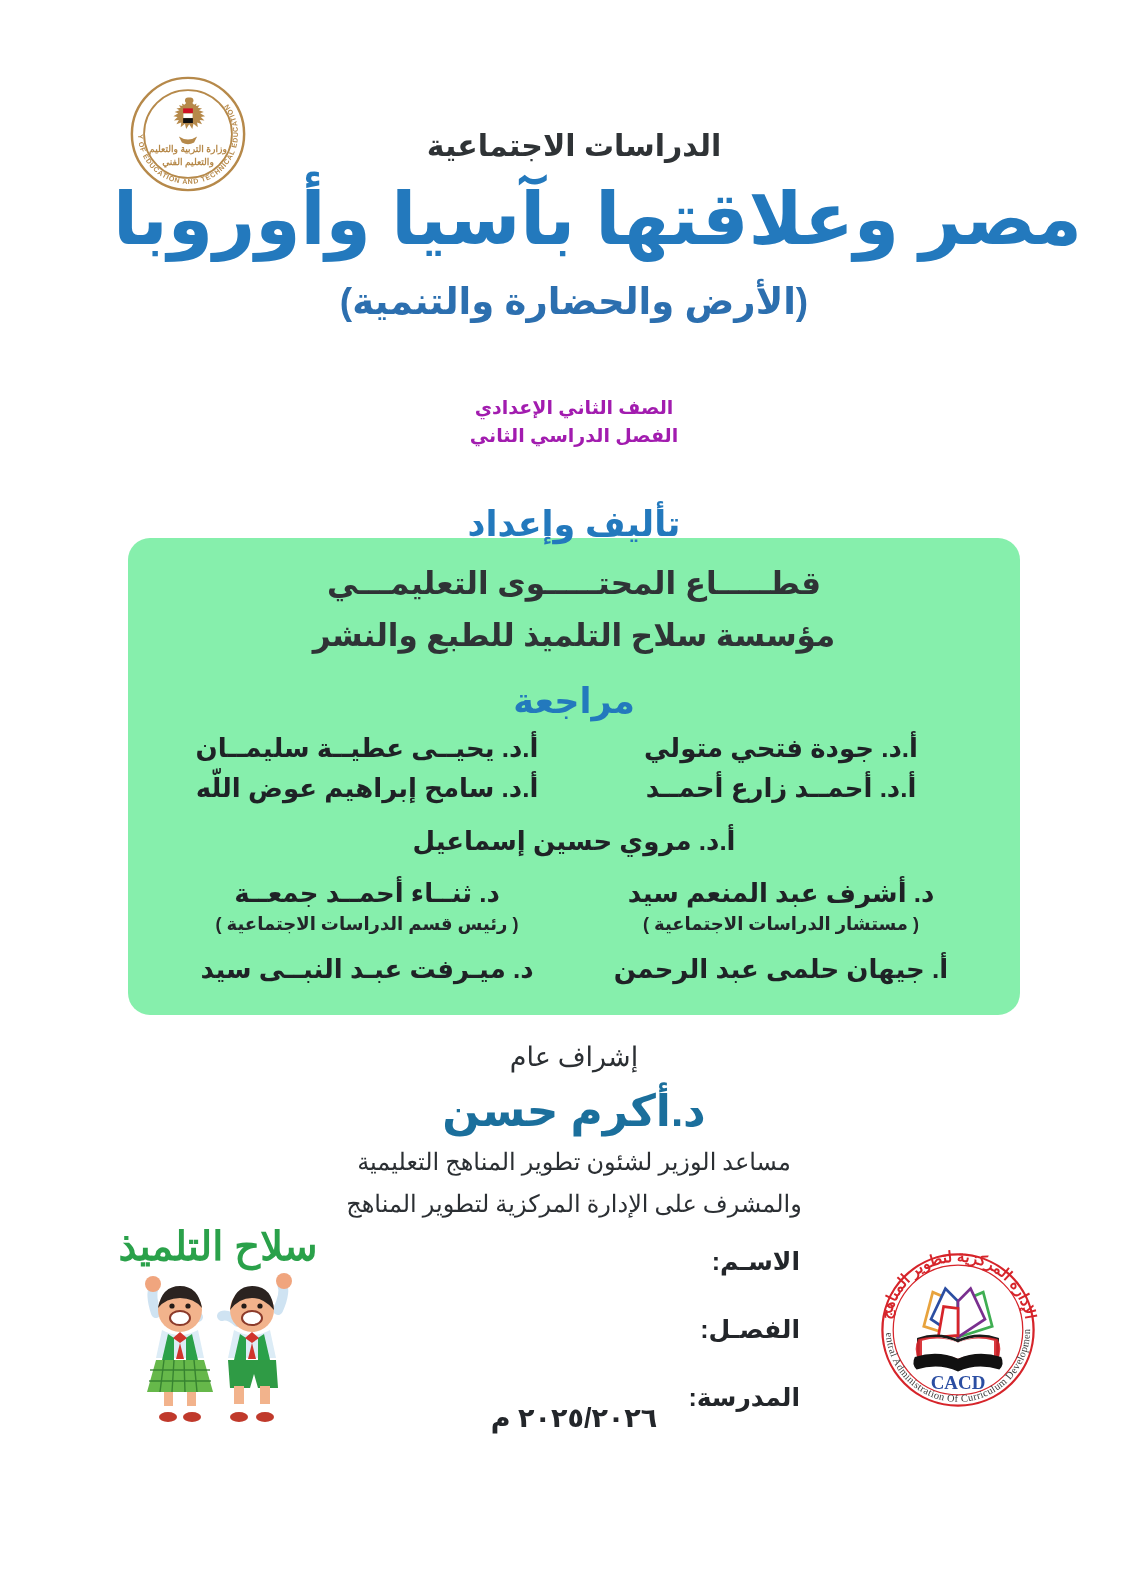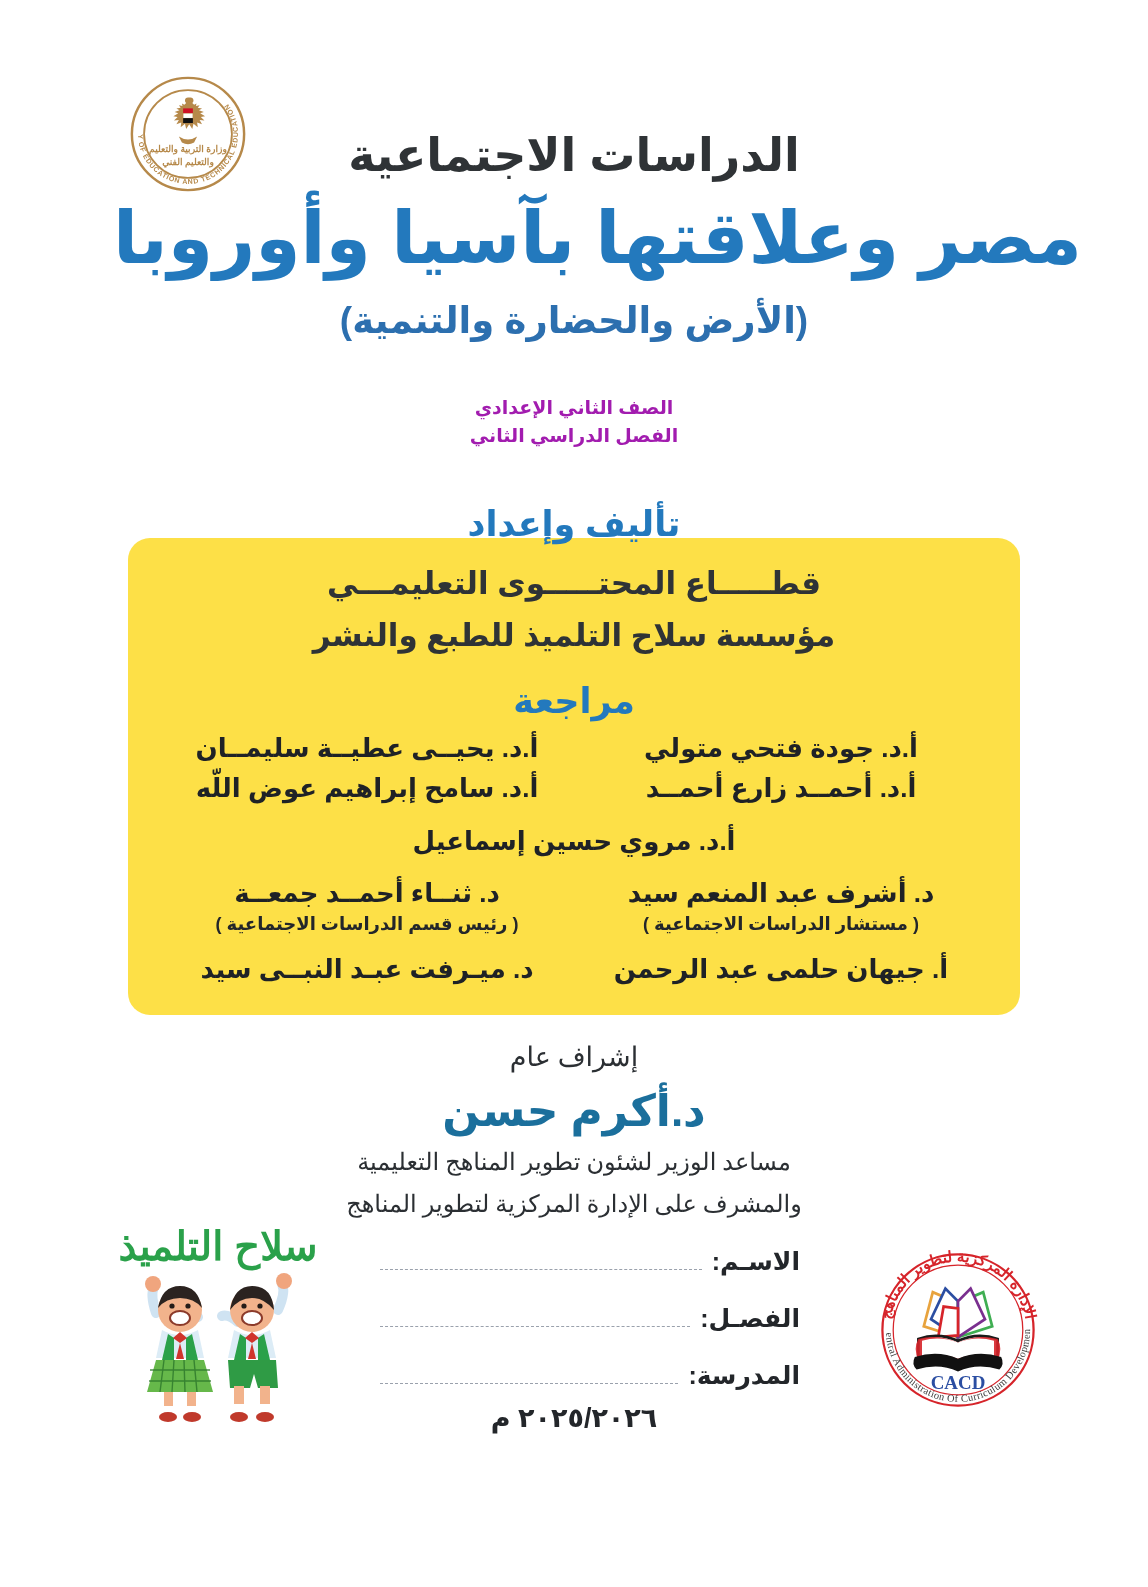--- a/index.html
+++ b/index.html
@@ -32,21 +32,21 @@
   .ministry-logo svg { display:block; width:100%; height:100%; }
 
   
   .title-zone {
     position: absolute;
     left: 0; right: 0;
     top: 128px;
     text-align: center;
   }
   .subject-line {
-    font-size: 46px;
+    font-size: 30px;
     font-weight: 700;
     letter-spacing: 0.5px;
     color: #2f3336;
     line-height: 1.2;
   }
   .main-title {
     margin-top: 12px;
     font-size: 73px;
     font-weight: 700;
     color: #2379bd;
@@ -76,21 +76,21 @@
     line-height: 1.48;
   }
 
   
   .panel {
     position: absolute;
     left: 128px;
     top: 538px;
     width: 892px;
     height: 477px;
-    background: #fde047;
+    background: #86efac;
     border-radius: 22px;
   }
 
   .heading-blue {
     position: absolute;
     left: 0; right: 0;
     text-align: center;
     font-size: 35px;
     font-weight: 700;
     color: #2379bd;
@@ -183,21 +183,21 @@
 
   
   .form-zone {
     position: absolute;
     right: 348px;
     top: 1247px;
     width: 420px;
   }
   .form-row {
     display: flex;
-    flex-direction: row;
+    flex-direction: column;
     align-items: baseline;
     margin-bottom: 28px;
     text-align: center;
   }
   .form-label {
     font-size: 25px;
     font-weight: 700;
     color: #23262a;
     white-space: nowrap;
     flex: 0 0 auto;

